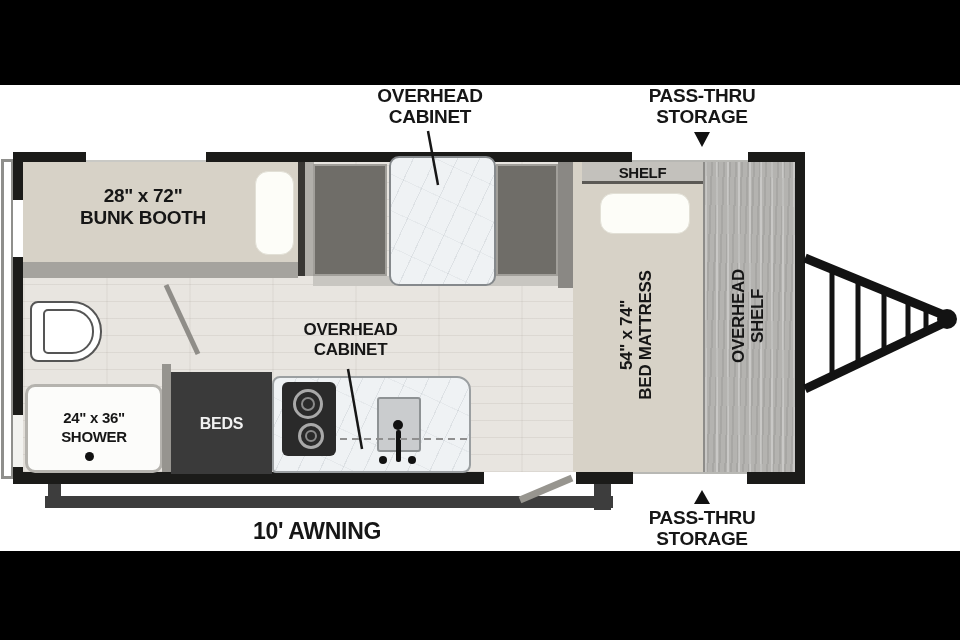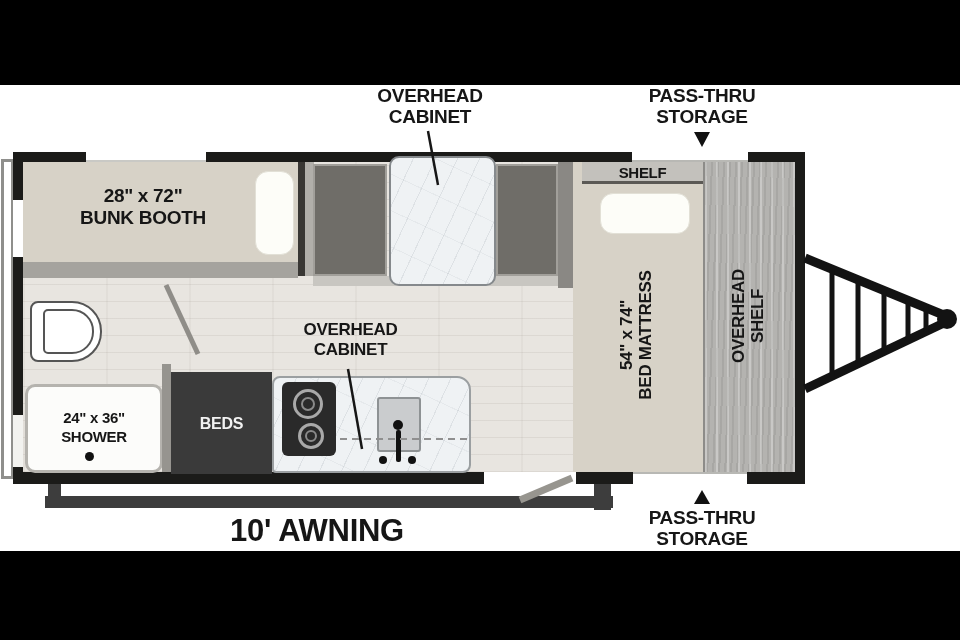--- a/index.html
+++ b/index.html
@@ -144,21 +144,21 @@
 
   <div class="lbl" style="left:171px;top:413px;width:101px;font-size:16px;color:#f2f2f2;">
     <span>BEDS</span>
   </div>
 
   <div class="lbl" style="left:283px;top:320px;width:135px;font-size:17px;line-height:20px;">
     <span>OVERHEAD</span>
     <span>CABINET</span>
   </div>
 
-  <div class="lbl" style="left:197px;top:518px;width:240px;font-size:31px;line-height:26px;">
+  <div class="lbl" style="left:197px;top:518px;width:240px;font-size:23px;line-height:26px;">
     <span>10' AWNING</span>
   </div>
 
   <div class="lbl" style="left:627px;top:507px;width:150px;font-size:19px;">
     <span>PASS-THRU</span>
     <span>STORAGE</span>
   </div>
 
 </div>
 

